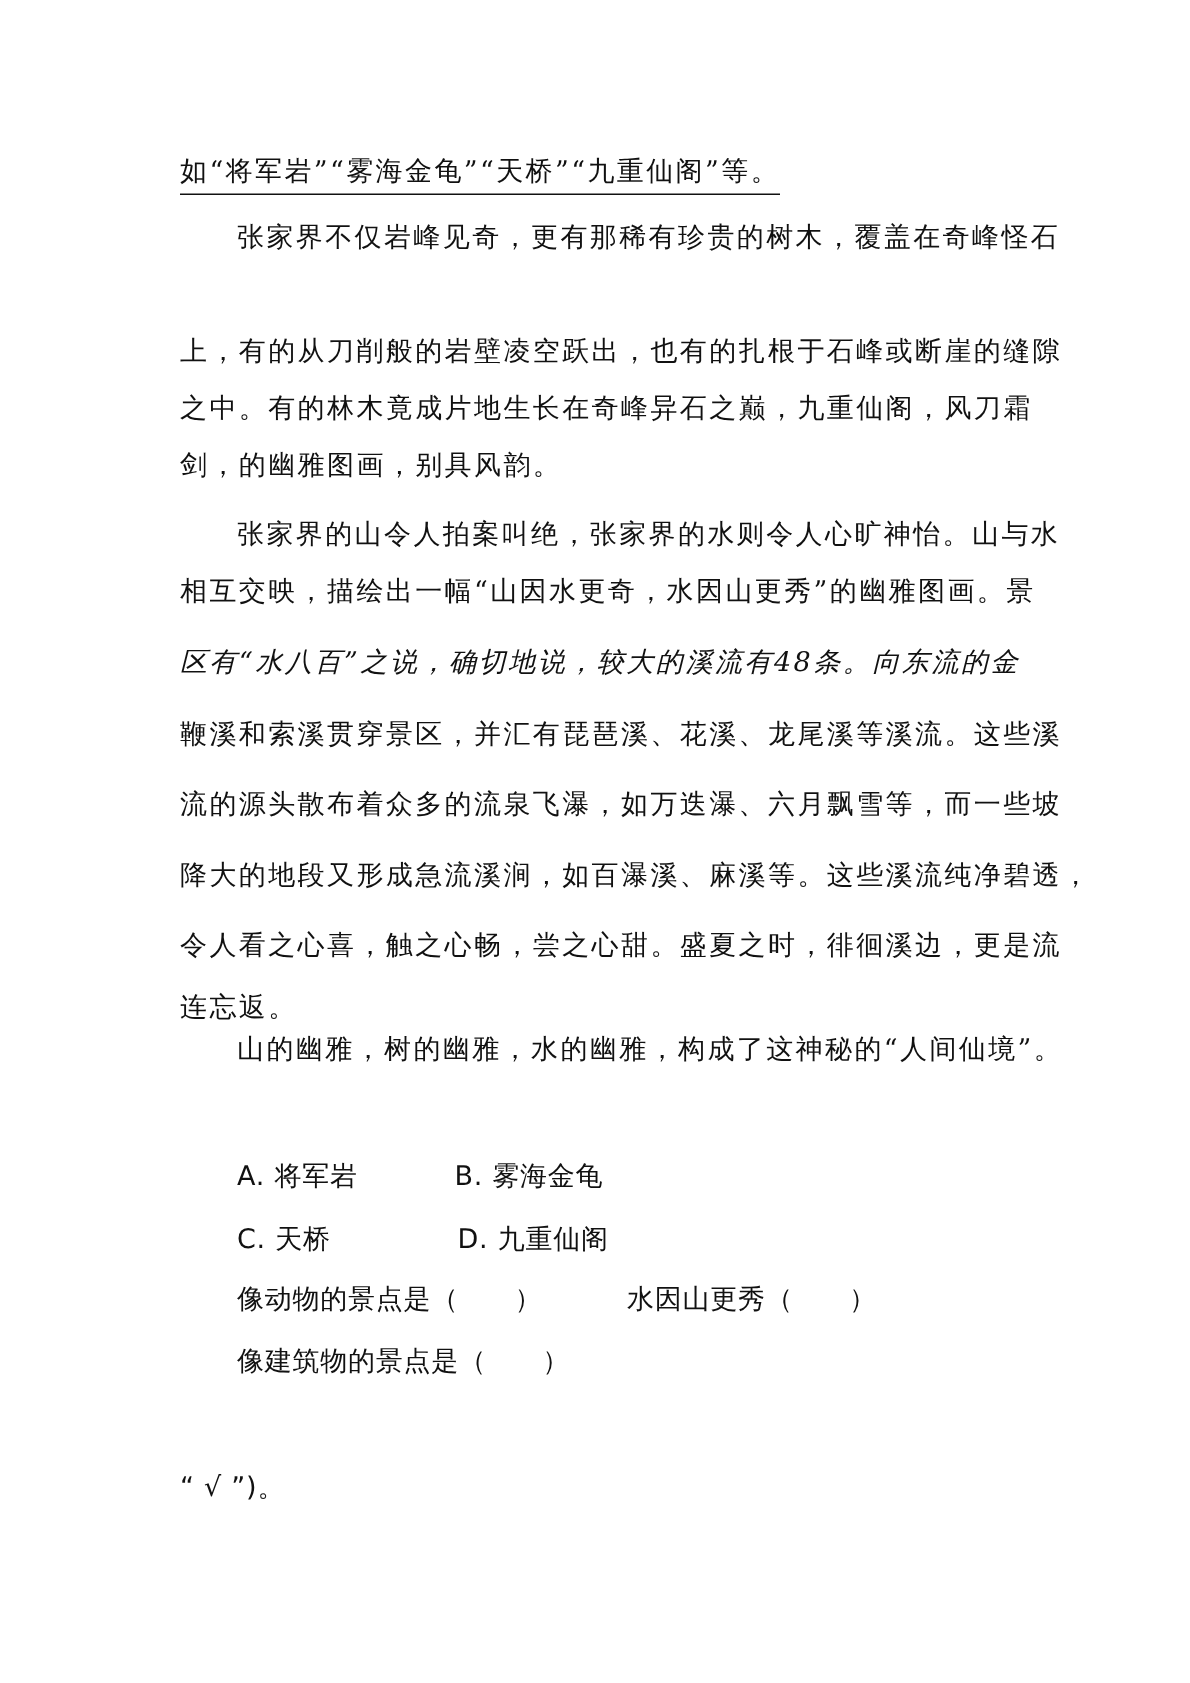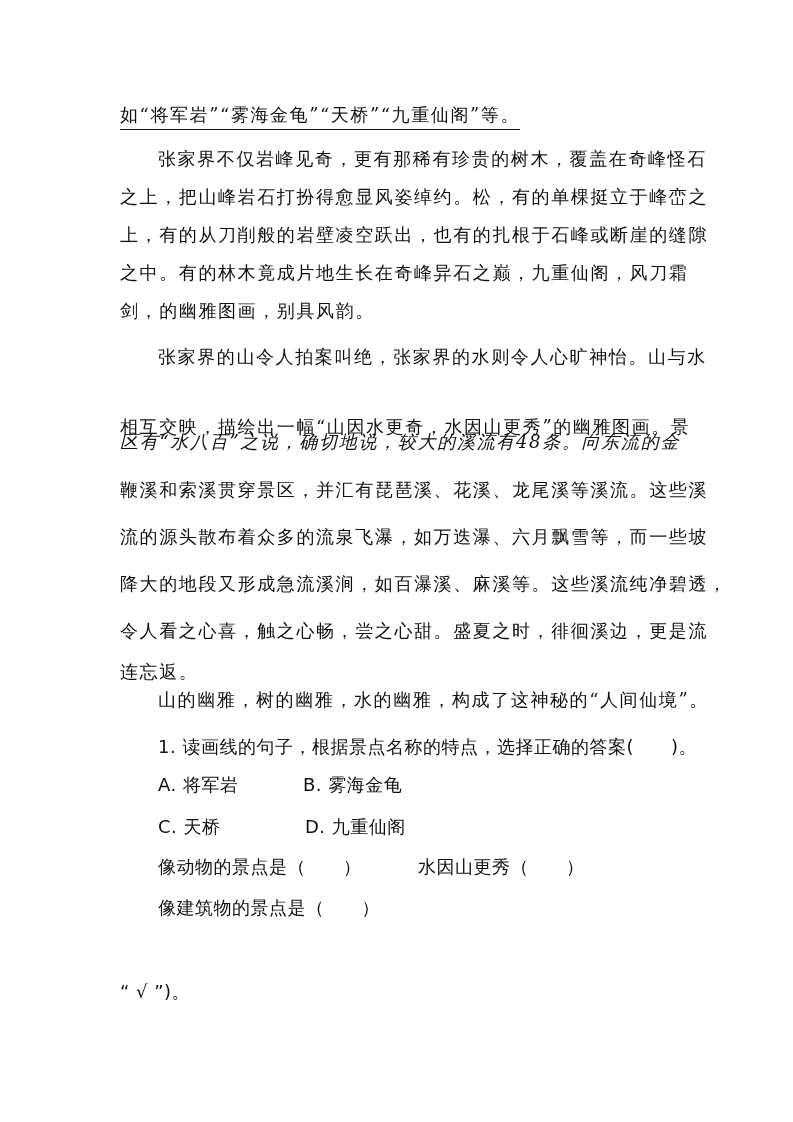--- a/index.html
+++ b/index.html
@@ -17,37 +17,35 @@
 </head>
 <body>
 
 <div class="page">
 
   <div class="line" style="top:103px;">
     <span class="ul">如“将军岩”“雾海金龟”“天桥”“九重仙阁”等。</span>
   </div>
 
   <div class="line indent justify" style="top:147px;">张家界不仅岩峰见奇，更有那稀有珍贵的树木，覆盖在奇峰怪石</div>
-  <div class="line justify" style="top:185px;">之上，把山峰岩石打扮得愈显风姿绰约。松，有的单棵挺立于峰峦之</div>
   <div class="line justify" style="top:223px;">上，有的从刀削般的岩壁凌空跃出，也有的扎根于石峰或断崖的缝隙</div>
   <div class="line justify" style="top:261px;">之中。有的林木竟成片地生长在奇峰异石之巅，九重仙阁，风刀霜</div>
   <div class="line" style="top:299px;">剑，的幽雅图画，别具风韵。</div>
 
   <div class="line indent justify" style="top:345px;">张家界的山令人拍案叫绝，张家界的水则令人心旷神怡。山与水</div>
-  <div class="line justify" style="top:383px;margin-top:32px;">相互交映，描绘出一幅“山因水更奇，水因山更秀”的幽雅图画。景</div>
+  <div class="line justify" style="top:383px;">相互交映，描绘出一幅“山因水更奇，水因山更秀”的幽雅图画。景</div>
   <div class="line justify" style="top:430px;font-style:italic;">区有“水八百”之说，确切地说，较大的溪流有48条。向东流的金</div>
   <div class="line justify" style="top:478px;">鞭溪和索溪贯穿景区，并汇有琵琶溪、花溪、龙尾溪等溪流。这些溪</div>
   <div class="line justify" style="top:525px;">流的源头散布着众多的流泉飞瀑，如万迭瀑、六月飘雪等，而一些坡</div>
   <div class="line justify" style="top:572px;">降大的地段又形成急流溪涧，如百瀑溪、麻溪等。这些溪流纯净碧透，</div>
   <div class="line justify" style="top:619px;">令人看之心喜，触之心畅，尝之心甜。盛夏之时，徘徊溪边，更是流</div>
   <div class="line" style="top:660px;">连忘返。</div>
 
   <div class="line indent" style="top:688px;">山的幽雅，树的幽雅，水的幽雅，构成了这神秘的“人间仙境”。</div>
 
-  <div class="line indent q" style="top:735px;">1. 读画线的句子，根据景点名称的特点，选择正确的答案(　　)。</div>
   <div class="line indent q" style="top:773px;">
     <span>A. 将军岩</span>
     <span class="gap" style="width:52px;"></span>
     <span>B. 雾海金龟</span>
   </div>
   <div class="line indent q" style="top:815px;">
     <span>C. 天桥</span>
     <span class="gap" style="width:72px;"></span>
     <span>D. 九重仙阁</span>
   </div>

